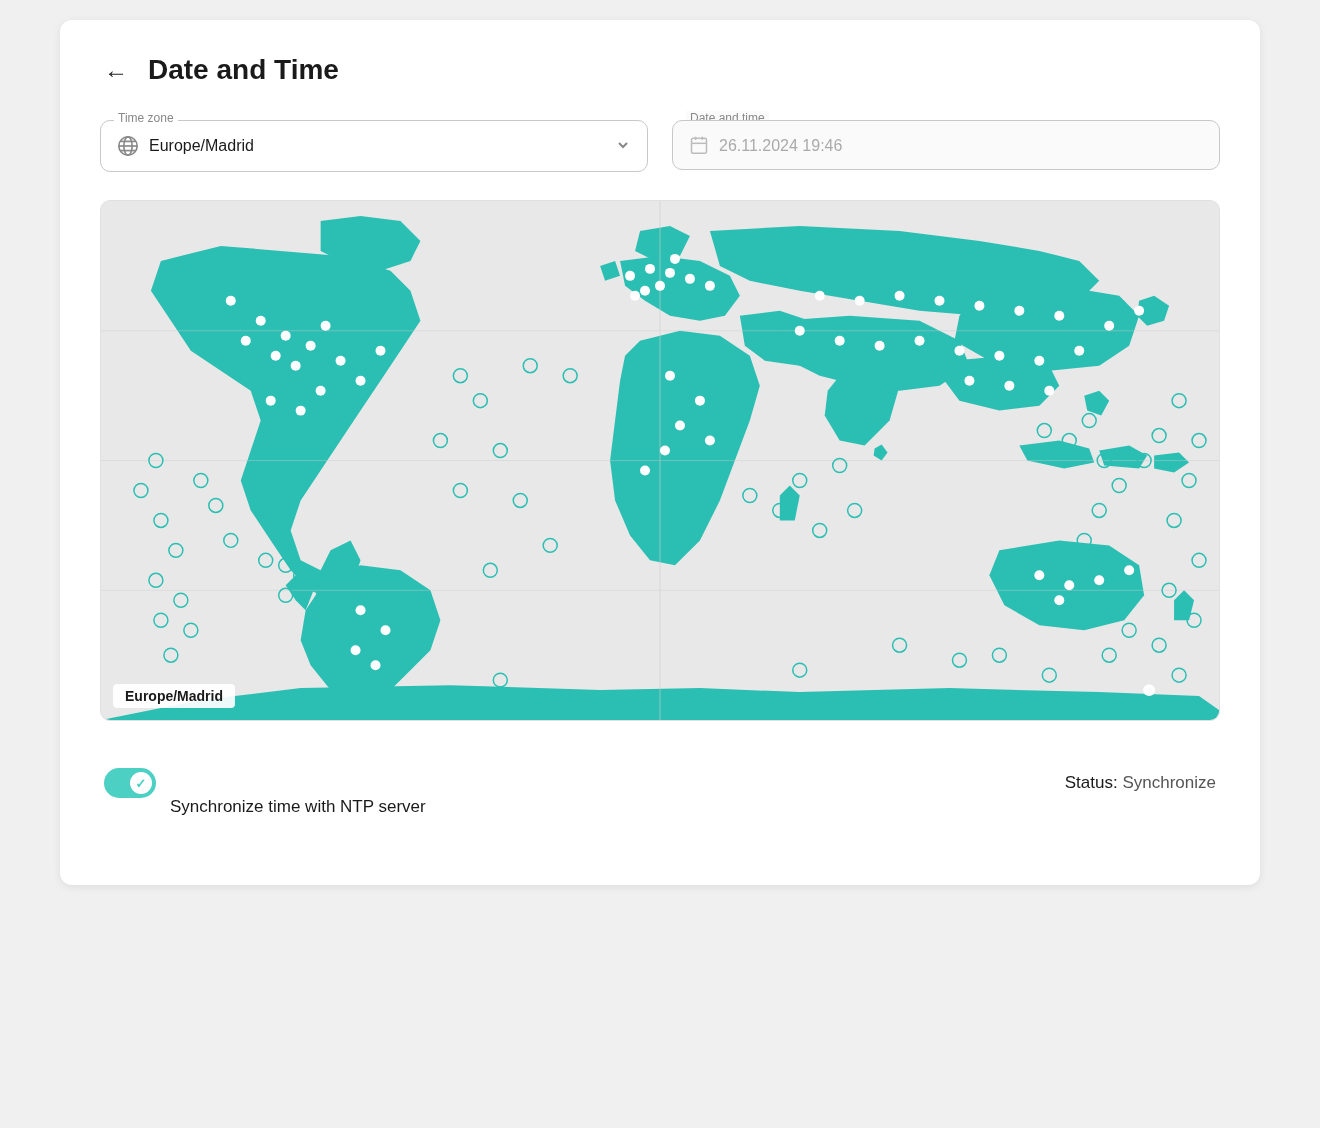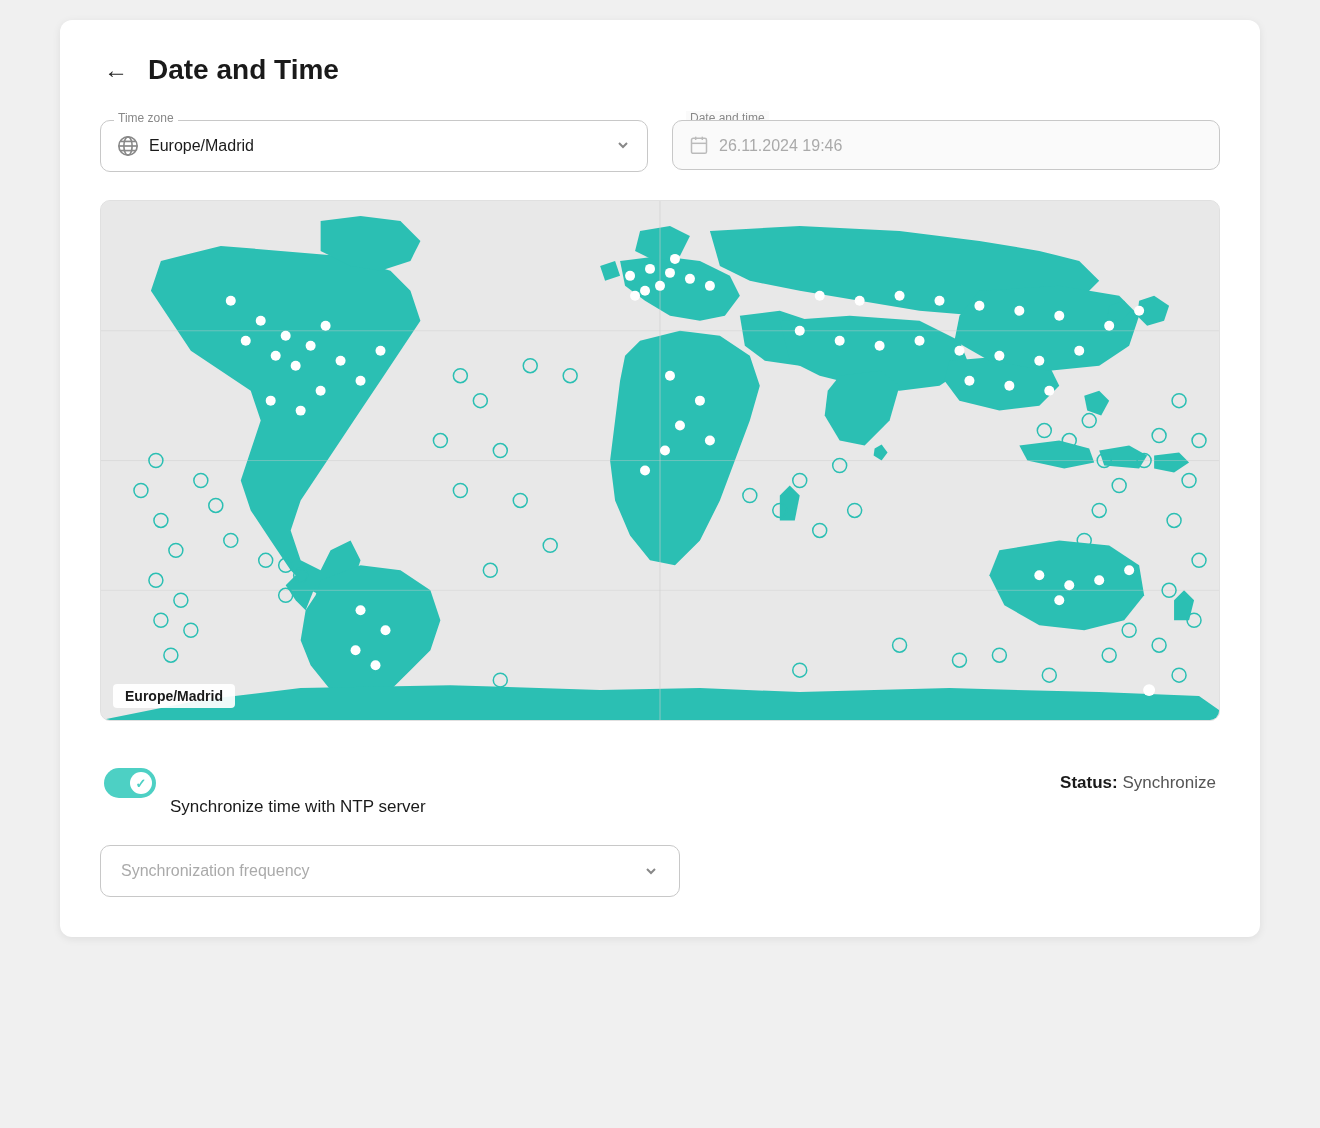--- a/index.html
+++ b/index.html
@@ -167,21 +167,21 @@
       font-size: 17px;
       color: #1a1a1a;
       margin-top: 48px;
     }
     .status-text {
       font-size: 17px;
       color: #555;
     }
     .status-text strong {
       color: #1a1a1a;
-      font-weight: 700;
+      font-weight: 400;
     }
     .sync-freq-wrapper {
       position: relative;
       width: 580px;
     }
     .sync-freq-box {
       width: 100%;
       border: 1.5px solid #c8c8c8;
       border-radius: 10px;
       padding: 16px 20px;
@@ -452,21 +452,13 @@
         </div>
       </div>
       <span class="ntp-label">Synchronize time with NTP server</span>
     </div>
     <div class="status-text">
       <strong>Status:</strong>
       <span>Synchronize</span>
     </div>
   </div>
 
-  <div class="sync-freq-wrapper">
-    <div class="sync-freq-box">
-      <span>Synchronization frequency</span>
-      <svg width="16" height="16" viewBox="0 0 16 16" fill="none" stroke="#888" stroke-width="2">
-        <polyline points="4,6 8,10 12,6"></polyline>
-      </svg>
-    </div>
-  </div>
 </div>
 
 </body></html>

